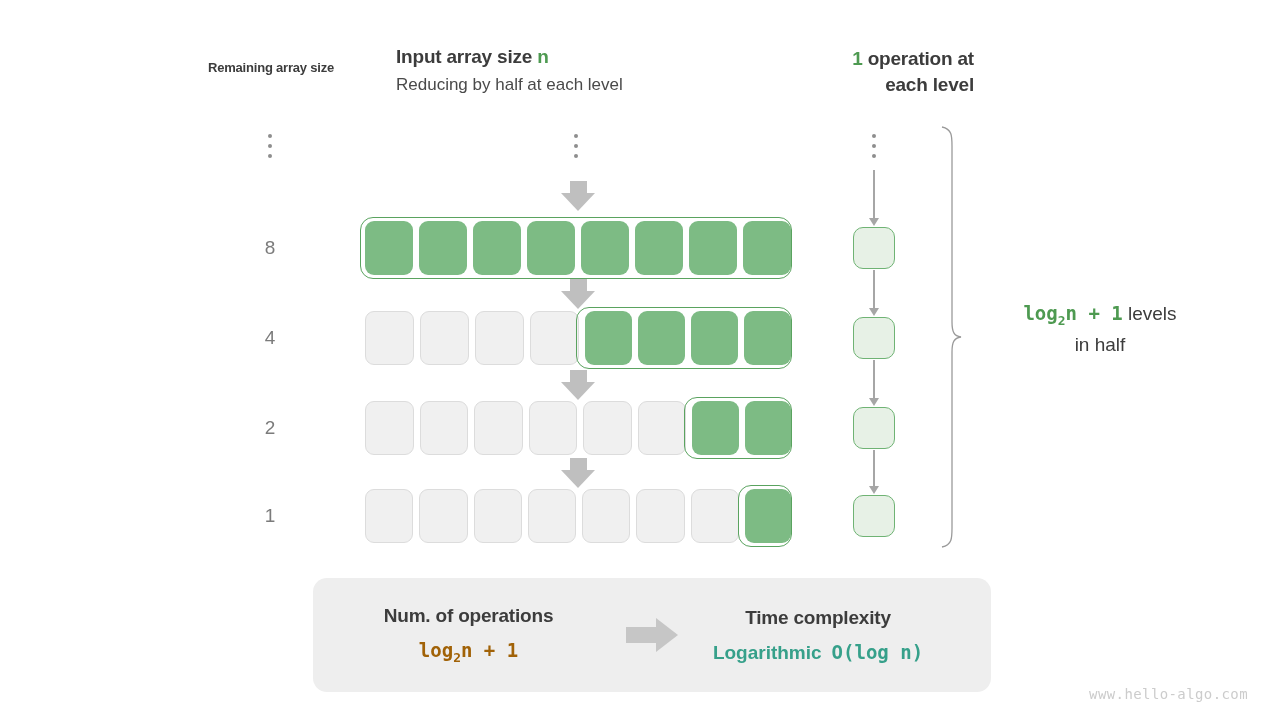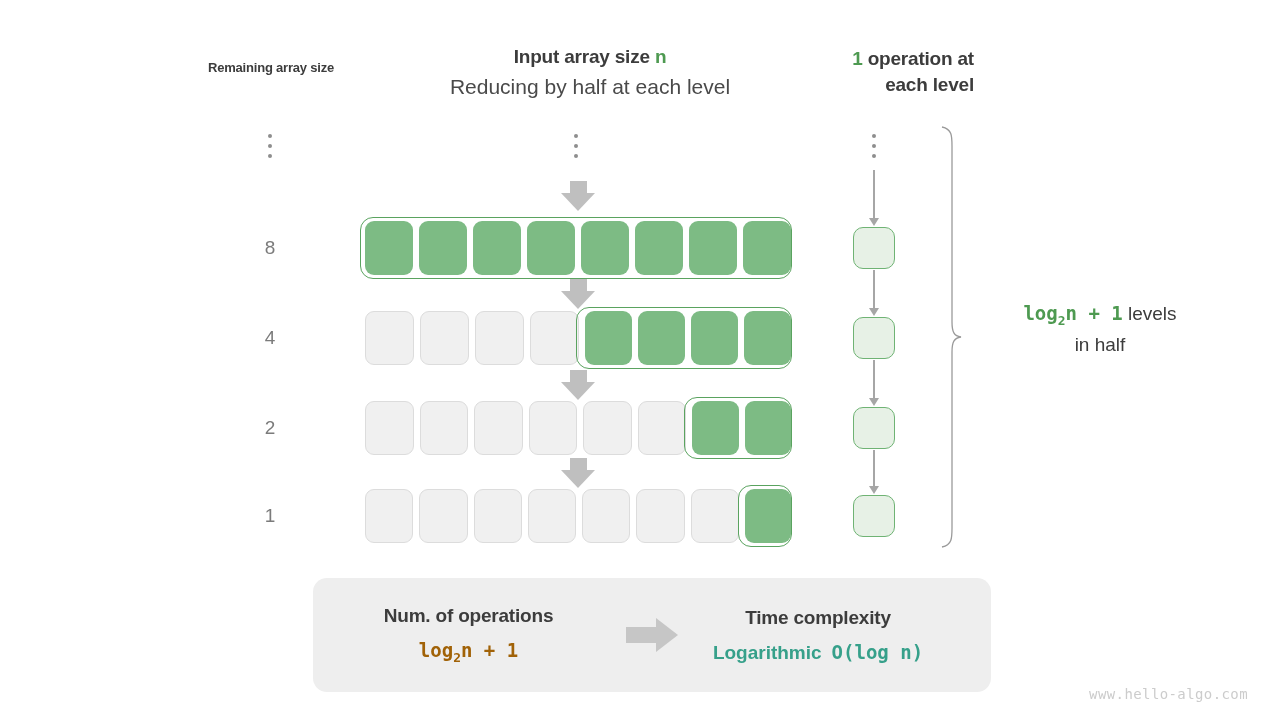--- a/index.html
+++ b/index.html
@@ -26,33 +26,32 @@
     top: 60px;
     width: 230px;
     text-align: center;
     font-size: 13px;
     font-weight: bold;
     color: #3c3c3c;
     letter-spacing: -0.2px;
   }
   .hdr-mid {
     position: absolute;
-    left: 410px;
+    left: 396px;
     top: 46px;
     width: 360px;
-    text-align: center;
     color: #3c3c3c;
   }
   .hdr-mid .line1 {
     font-size: 19px;
     font-weight: bold;
     letter-spacing: -0.2px;
   }
   .hdr-mid .line2 {
-    font-size: 21px;
+    font-size: 17px;
     font-weight: normal;
     color: #4a4a4a;
     margin-top: 7px;
   }
   .hdr-right {
     position: absolute;
     left: 774px;
     top: 46px;
     width: 200px;
     text-align: right;

